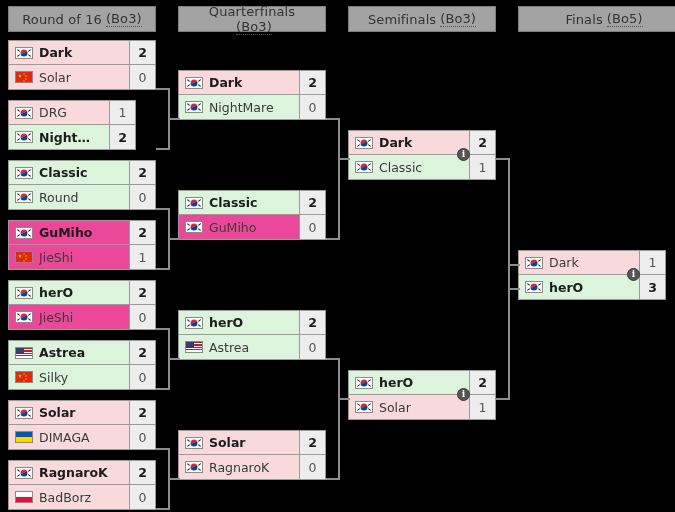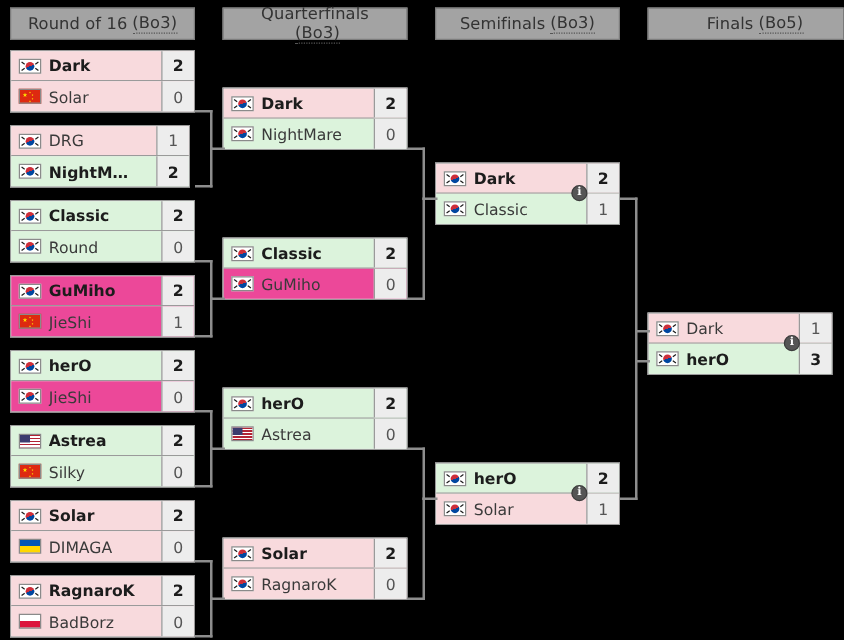--- a/index.html
+++ b/index.html
@@ -256,21 +256,21 @@
           <i class="star-s s1"></i>
           <i class="star-s s2"></i>
           <i class="star-s s3"></i>
           <i class="star-s s4"></i>
         </span>
       <span class="pname">Solar</span>
       <span class="score">0</span>
     </div>
   </div>
 
-  <div class="match" style="left:8px; top:100px; width:144px; height:50px;">
+  <div class="match" style="left:8px; top:100px; width:128px; height:50px;">
     <div class="team-row top race-zerg">
       <span class="flag flag-kr">
           <i class="kr-circle"></i>
           <i class="kr-b1"></i>
           <i class="kr-b2"></i>
           <i class="kr-b3"></i>
           <i class="kr-b4"></i>
         </span>
       <span class="pname">DRG</span>
       <span class="score">1</span>

